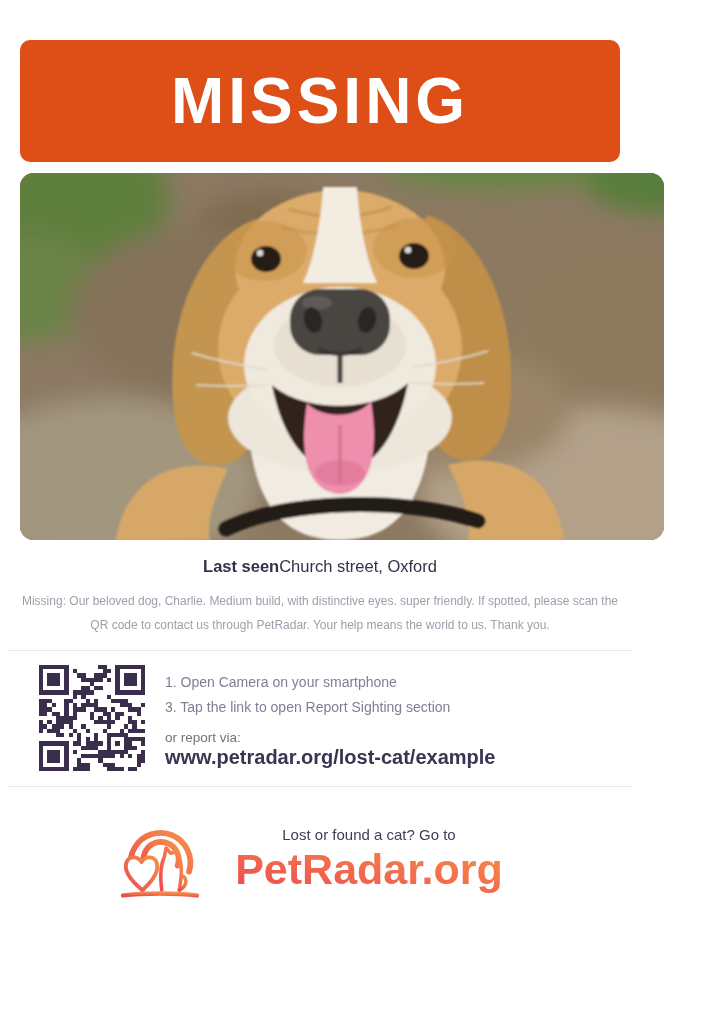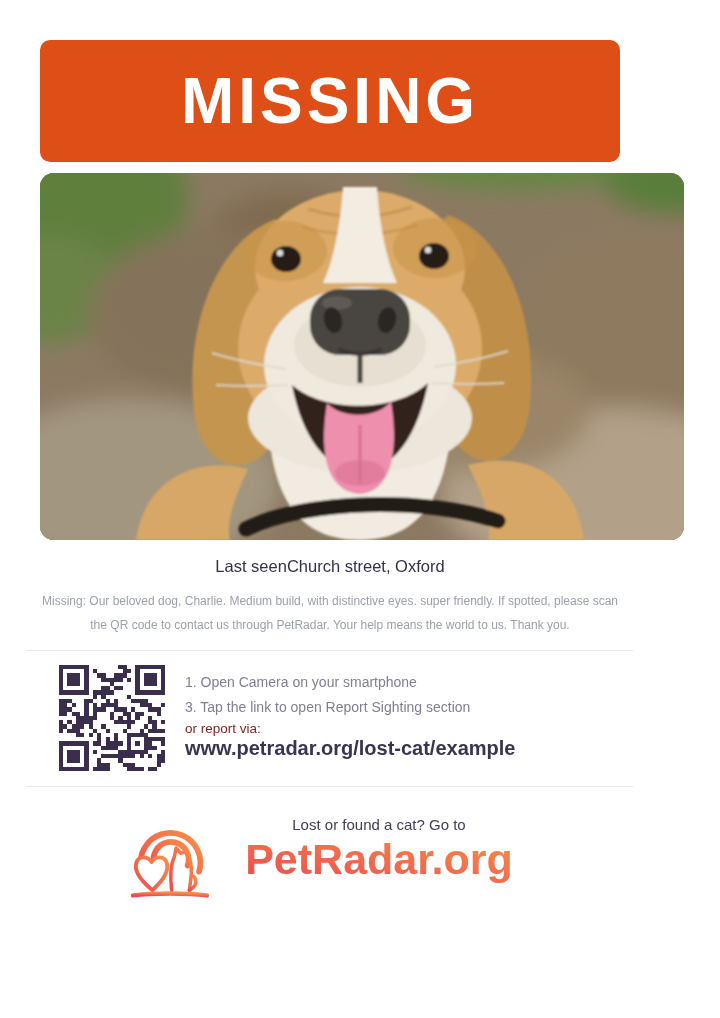--- a/index.html
+++ b/index.html
@@ -5,21 +5,21 @@
   * { box-sizing: border-box; margin: 0; padding: 0; }
   html,body { background:#ffffff; }
   body {
     font-family: "Liberation Sans", sans-serif;
     width: 720px; height: 1018px;
     overflow: hidden;
   }
   .page {
     width: 658px; height: 1018px;
     background: #ffffff;
-    padding: 40px 38px 0 40px;
+    padding: 40px 38px 0 20px;
   }
   
   .banner {
     height: 122px;
     background: var(--banner-orange, #DE4E17);
     border-radius: 10px;
     display: flex; align-items: center; justify-content: center;
     margin-bottom: 11px;
   }
   .banner h1 {
@@ -46,21 +46,21 @@
     line-height: 34px;
     margin-bottom: 5px;
   }
   .last-seen {
     text-align: center;
     font-size: 16.5px;
     color: var(--title-dark, #35304A);
     line-height: 20px;
     margin-bottom: 13px;
   }
-  .last-seen b { font-weight: normal; margin-right: 0; }
+  .last-seen b { font-weight: bold; margin-right: 0; }
   .description {
     text-align: center;
     max-width: 660px;
     margin: 0 auto 13px auto;
     font-size: 12px;
     line-height: 24px;
     color: var(--body-gray, #9CA0AB);
   }
   .divider {
     border: none;
@@ -76,37 +76,38 @@
   }
   .qr-box { width:106px; height:106px; flex:none; }
   .qr-instructions { padding-top: 5px; flex: 1; min-width: 0; }
   .step {
     font-size: 14px;
     line-height: 25px;
     color: var(--step-gray, #827D93);
     white-space: nowrap;
   }
   .report-via {
+    margin-top: 9px;
     font-size: 13.5px;
-    color: #7f1d1d;
+    color: #737373;
     line-height: 17px;
   }
   .report-url {
     margin-top: 2px;
     font-size: 20px;
     font-weight: bold;
     color: #393450;
     line-height: 19px;
   }
   .divider-2 { margin-top: 15px; }
   
   .footer {
     margin-top: 28px;
     display: flex;
-    align-items: flex-start;
+    align-items: center;
     justify-content: center;
     gap: 10px;
   }
   .footer-text { text-align: center; }
   .tagline {
     font-size: 15px;
     color: #423C55;
     line-height: 19px;
     margin-bottom: 1px;
   }

